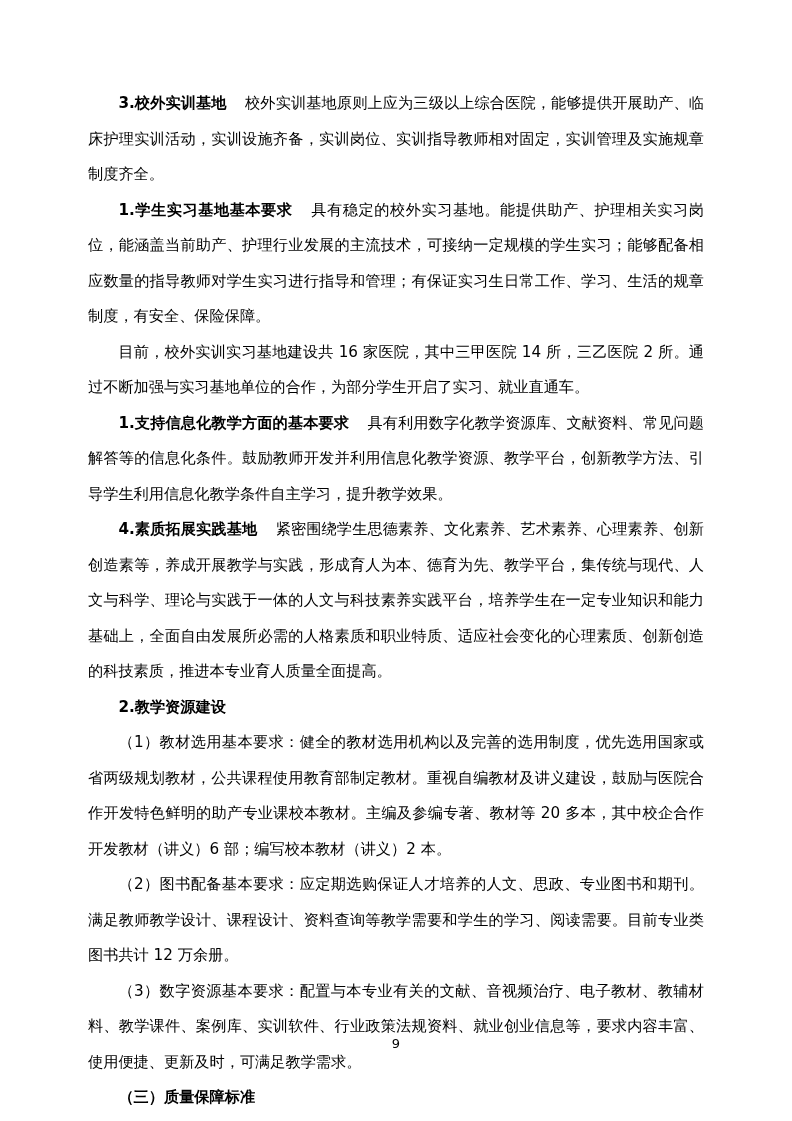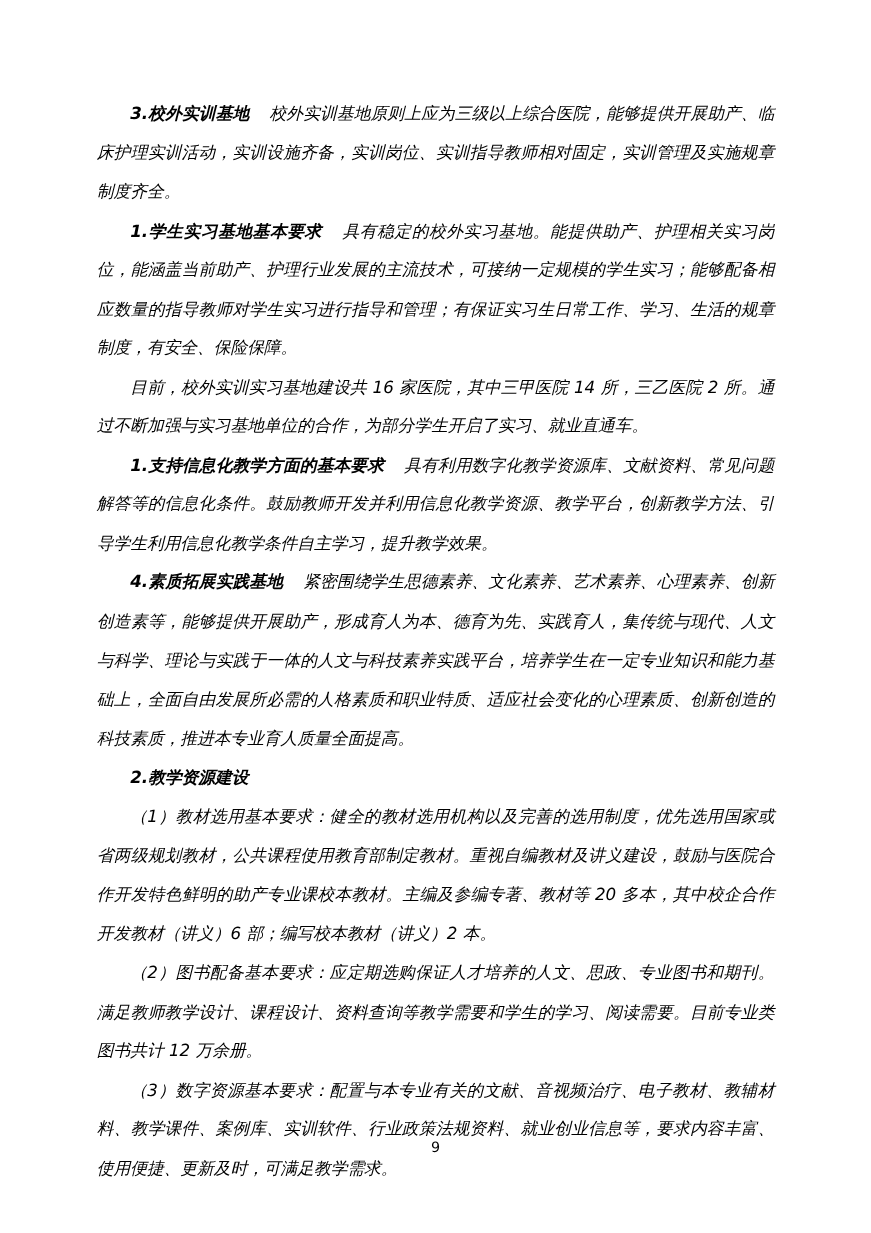--- a/index.html
+++ b/index.html
@@ -25,21 +25,20 @@
     font-size: 15.2px;
     line-height: 35.5px;
     color: #000000;
     text-align: justify;
     text-justify: inter-ideograph;
   }
   p {
     margin: 0;
     padding: 0;
     text-indent: 2em;
-    font-style: italic;
   }
   .lead {
     font-weight: bold;
   }
   .gap {
     display: inline-block;
     width: 1.2em;
   }
   .pagenum {
     position: absolute;
@@ -68,36 +67,39 @@
 
     <p>
       <span>目前，校外实训实习基地建设共 16 家医院，其中三甲医院 14 所，三乙医院 2 所。通过不断加强与实习基地单位的合作，为部分学生开启了实习、就业直通车。</span>
     </p>
 
     <p>
       <span class="lead">1.支持信息化教学方面的基本要求</span><span class="gap"></span><span>具有利用数字化教学资源库、文献资料、常见问题解答等的信息化条件。鼓励教师开发并利用信息化教学资源、教学平台，创新教学方法、引导学生利用信息化教学条件自主学习，提升教学效果。</span>
     </p>
 
     <p>
-      <span class="lead">4.素质拓展实践基地</span><span class="gap"></span><span>紧密围绕学生思德素养、文化素养、艺术素养、心理素养、创新创造素等，能够提供开展助产，形成育人为本、德育为先、实践育人，集传统与现代、人文与科学、理论与实践于一体的人文与科技素养实践平台，培养学生在一定专业知识和能力基础上，全面自由发展所必需的人格素质和职业特质、适应社会变化的心理素质、创新创造的科技素质，推进本专业育人质量全面提高。</span>
+      <span class="lead">4.素质拓展实践基地</span><span class="gap"></span><span>紧密围绕学生思德素养、文化素养、艺术素养、心理素养、创新创造素等，养成开展教学与实践，形成育人为本、德育为先、教学平台，集传统与现代、人文与科学、理论与实践于一体的人文与科技素养实践平台，培养学生在一定专业知识和能力基础上，全面自由发展所必需的人格素质和职业特质、适应社会变化的心理素质、创新创造的科技素质，推进本专业育人质量全面提高。</span>
     </p>
 
     <p>
       <span class="lead">2.教学资源建设</span>
     </p>
 
     <p>
       <span>（1）教材选用基本要求：健全的教材选用机构以及完善的选用制度，优先选用国家或省两级规划教材，公共课程使用教育部制定教材。重视自编教材及讲义建设，鼓励与医院合作开发特色鲜明的助产专业课校本教材。主编及参编专著、教材等 20 多本，其中校企合作开发教材（讲义）6 部；编写校本教材（讲义）2 本。</span>
     </p>
 
     <p>
       <span>（2）图书配备基本要求：应定期选购保证人才培养的人文、思政、专业图书和期刊。满足教师教学设计、课程设计、资料查询等教学需要和学生的学习、阅读需要。目前专业类图书共计 12 万余册。</span>
     </p>
 
     <p>
       <span>（3）数字资源基本要求：配置与本专业有关的文献、音视频治疗、电子教材、教辅材料、教学课件、案例库、实训软件、行业政策法规资料、就业创业信息等，要求内容丰富、使用便捷、更新及时，可满足教学需求。</span>
     </p>
 
+    <p>
+      <span class="lead">（三）质量保障标准</span>
+    </p>
 
   </div>
 
   <div class="pagenum">9</div>
 </div>
 
 </body></html>

